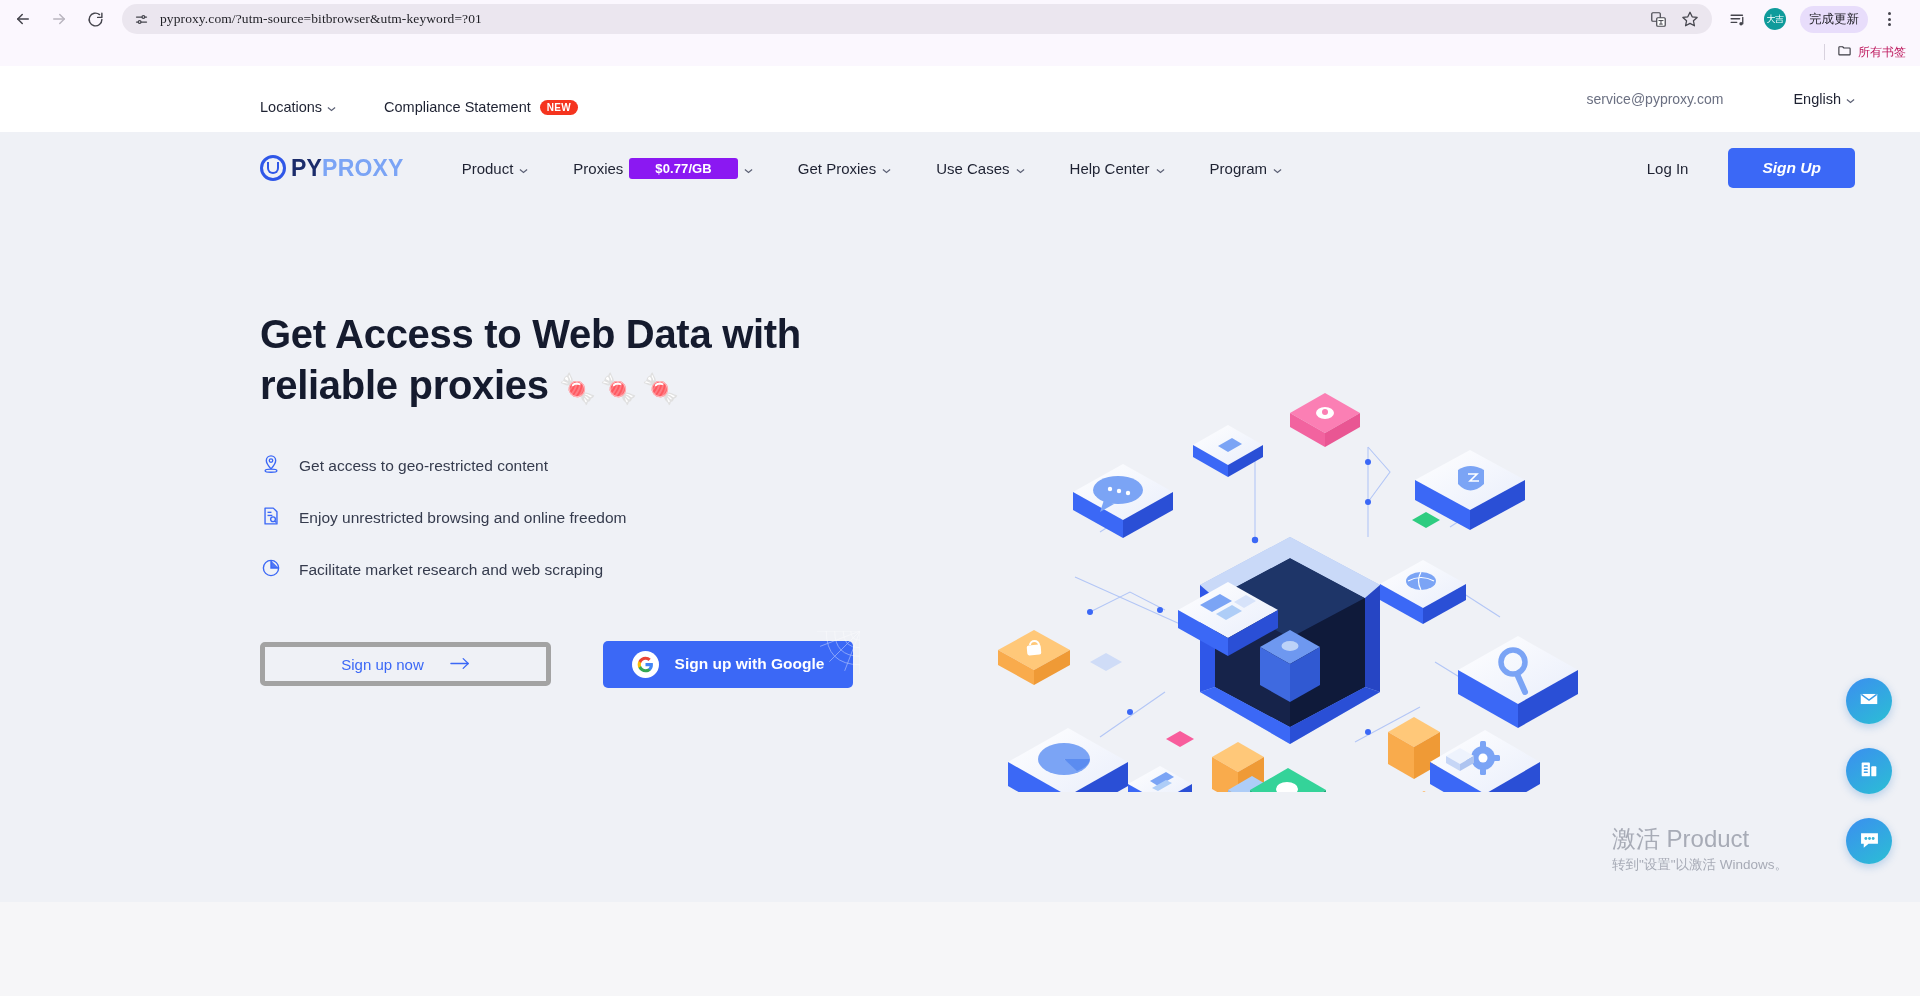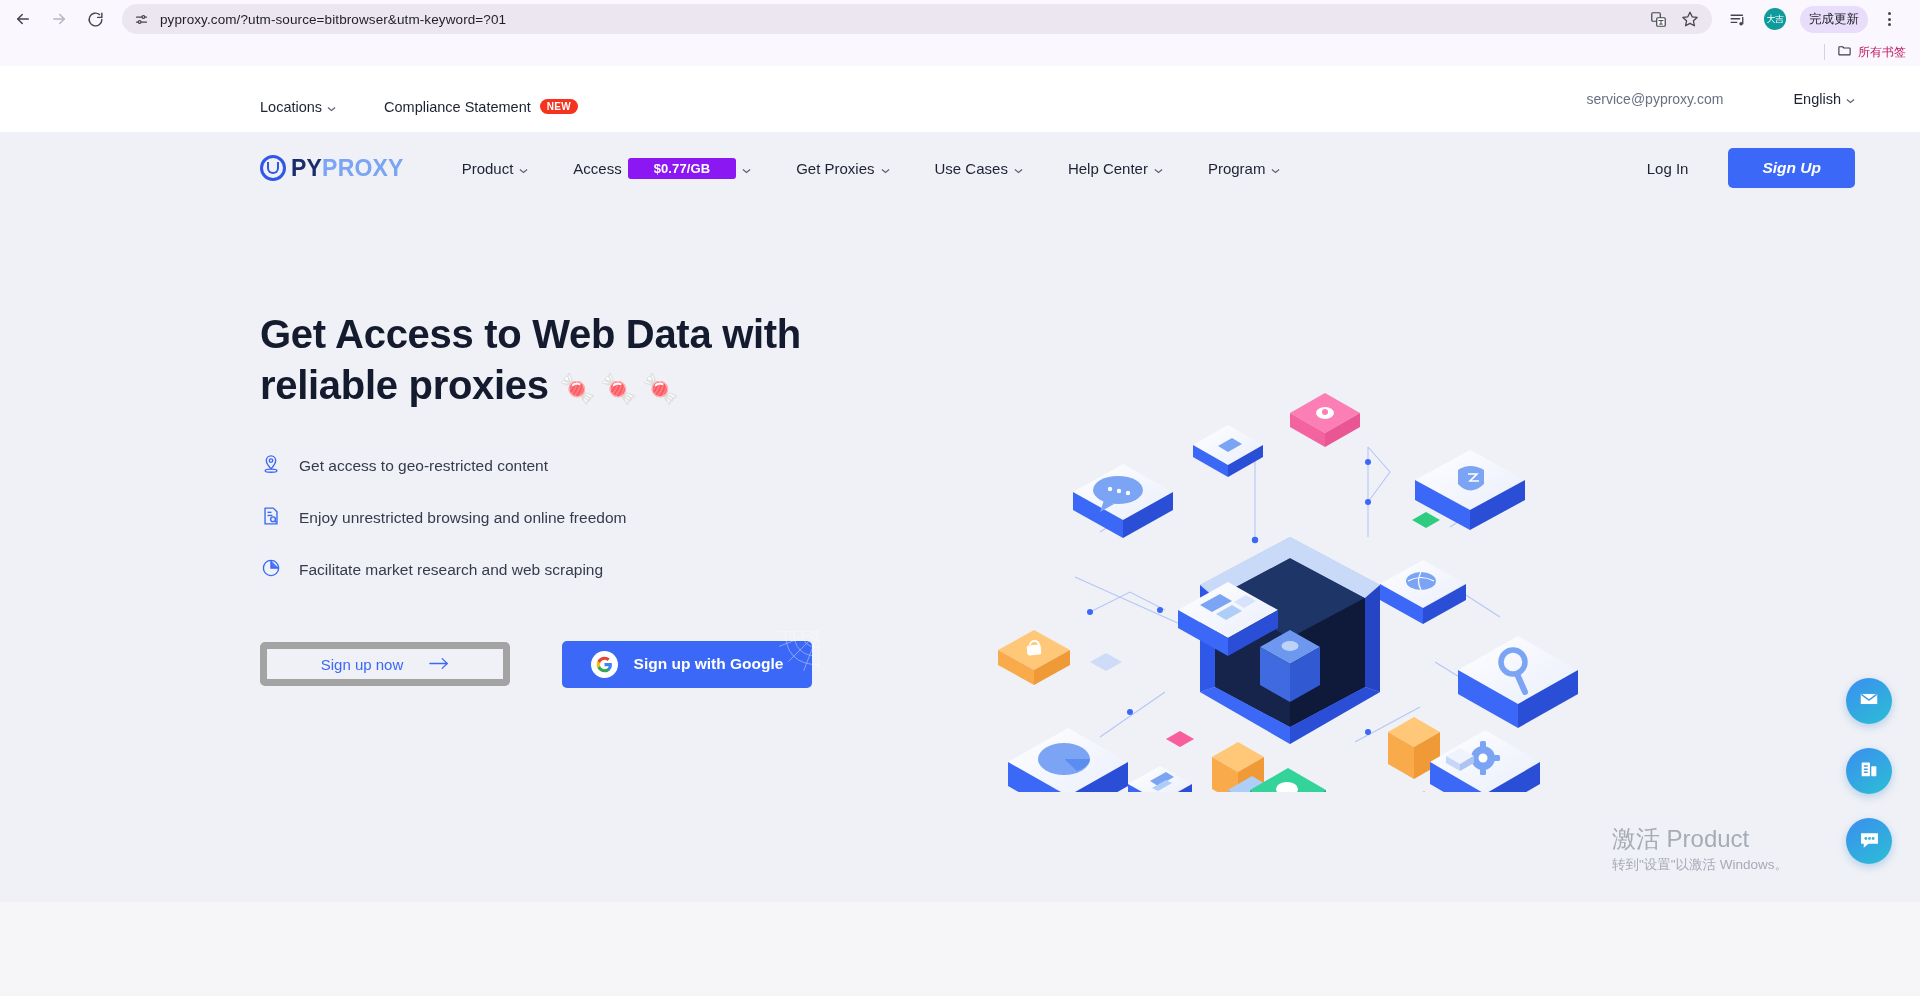--- a/index.html
+++ b/index.html
@@ -3,21 +3,21 @@
 <meta charset="utf-8">
 <style>
   * { box-sizing: border-box; margin: 0; padding: 0; }
   html, body {
     width: 1920px; height: 996px;
     font-family: "Liberation Sans", sans-serif;
     background: #f6f6f8; overflow: hidden;
   }
 
   
-  .browser-chrome { width: 1920px; background: #fbf7fe; }
+  .browser-chrome { width: 1920px; background: #fbf7fe; font-family: Liberation Serif, serif; }
   .toolbar {
     height: 38px; display: flex; align-items: center;
     padding: 0 14px 0 6px; gap: 2px;
   }
   .nav-btn {
     width: 34px; height: 34px; border-radius: 50%;
     display: flex; align-items: center; justify-content: center;
     flex: 0 0 auto;
   }
   .nav-btn svg { display: block; }
@@ -61,21 +61,21 @@
   .viewport { width: 1920px; height: 930px; background: #f6f6f8; position: relative; overflow: hidden; }
 
   .topbar {
     height: 66px; background: #ffffff;
     display: flex; align-items: center;
     padding: 0 65px 0 260px;
   }
   .topbar-left { display: flex; align-items: center; gap: 48px; }
   .topbar-link {
     font-size: 14.5px; color: #1e2232; display: flex;
-    align-items: flex-start; gap: 5px; margin-top: 15px;
+    align-items: flex-end; gap: 5px; margin-top: 15px;
   }
   .badge-new {
     background: #f5341f; color: #fff; font-size: 10px; font-weight: bold;
     padding: 2px 7px; border-radius: 9px; letter-spacing: .3px;
     margin-left: 4px;
   }
   .topbar-right { margin-left: auto; display: flex; align-items: center; gap: 70px; }
   .topbar-mail { font-size: 14px; color: #6b7082; }
   .topbar-lang { font-size: 14.5px; color: #1e2232; display: flex; align-items: center; gap: 5px; }
 
@@ -120,21 +120,21 @@
     font-weight: bold; letter-spacing: -.3px;
   }
   .emoji { font-size: 30px; letter-spacing: 4px; }
 
   .feature-list { margin-top: 42px; display: flex; flex-direction: column; gap: 26px; }
   .feature-row { display: flex; align-items: center; gap: 17px; }
   .feature-text { font-size: 15.5px; color: #353b4d; }
 
   .cta-row { margin-top: 58px; display: flex; align-items: center; gap: 52px; }
   .btn-outline {
-    width: 250px; height: 44px; border: 7px solid #a3a3a3; border-radius: 5px;
+    width: 291px; height: 44px; border: 5px solid #a3a3a3; border-radius: 5px;
     background: transparent; color: #3b68f6; font-size: 15px;
     display: flex; align-items: center; justify-content: center; gap: 26px;
   }
   .btn-google {
     width: 250px; height: 47px; background: #3b68f6; border: none;
     border-radius: 5px; color: #fff; font-size: 15.5px; font-weight: bold;
     display: flex; align-items: center; justify-content: center; gap: 16px;
     position: relative; overflow: visible;
   }
   .g-circle {
@@ -302,21 +302,21 @@
       <div class="navlinks">
         <div class="navlink">
           <span>Product</span>
           <span>
             <svg width="9" height="6" viewBox="0 0 10 6" fill="none" stroke="#5b6074" stroke-width="1.3">
                 <polyline points="1 1.3 5 4.7 9 1.3"></polyline>
               </svg>
           </span>
         </div>
         <div class="navlink">
-          <span>Access</span>
+          <span>Proxies</span>
           <span class="price-pill">$0.77/GB</span>
           <span>
             <svg width="9" height="6" viewBox="0 0 10 6" fill="none" stroke="#5b6074" stroke-width="1.3">
                 <polyline points="1 1.3 5 4.7 9 1.3"></polyline>
               </svg>
           </span>
         </div>
         <div class="navlink">
           <span>Get Proxies</span>
           <span>

